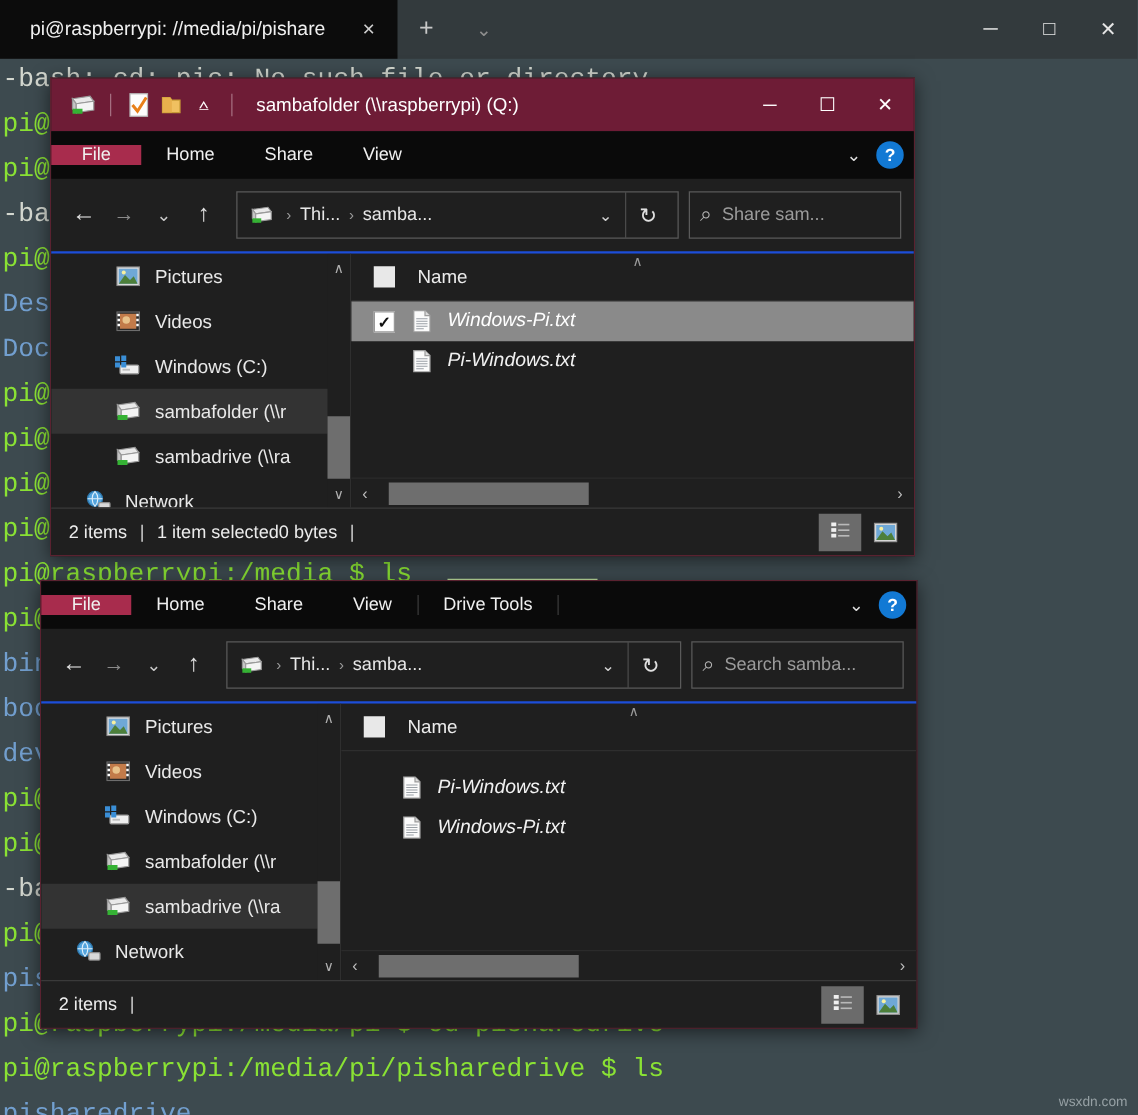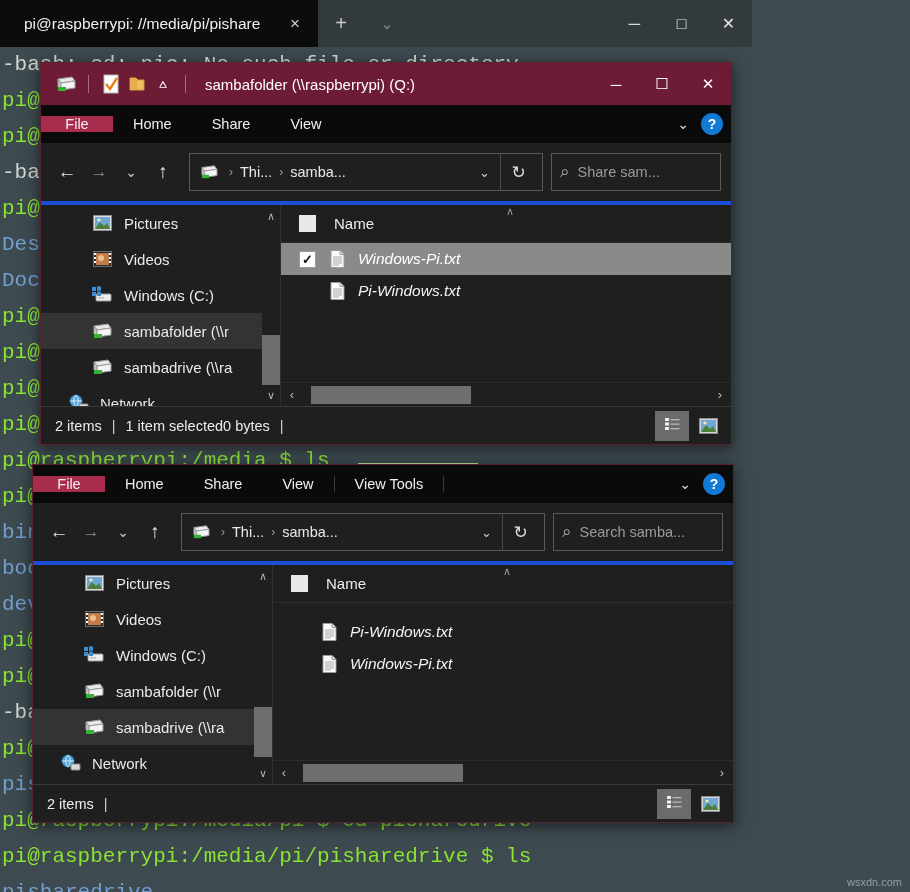--- a/index.html
+++ b/index.html
@@ -9,21 +9,21 @@
     font-family: "Liberation Sans", sans-serif;
   }
   body { position: relative; background: #3d4a4f; }
 
   
   #terminal {
     position: absolute; inset: 0;
     background: #3d4a4f;
   }
   #term-titlebar {
-    position: absolute; left: 0; top: 0; width: 752px; height: 47px;
+    position: absolute; left: 0; top: 0; width: 910px; height: 47px;
     background: #333a3d;
     display: flex; align-items: stretch;
   }
   .term-tab {
     width: 318px; height: 47px;
     background: #0c0c0c;
     display: flex; align-items: center;
     padding-left: 24px; padding-right: 6px;
     color: #f2f2f2;
   }
@@ -152,21 +152,21 @@
   .searchbox {
     width: 170px; height: 38px; margin-left: 8px;
     border: 1px solid #5a5a5a;
     display: flex; align-items: center; padding: 0 8px; gap: 8px;
     overflow: hidden;
   }
   .search-ph { color: #9b9b9b; font-size: 14.5px; white-space: nowrap; }
 
   .content {
     display: flex; background: #1f1f1f;
-    border-top: 4px solid #1d4ed8;
+    border-top: 2px solid #1d4ed8;
     position: relative;
   }
   .navpane {
     width: 240px; background: #1f1f1f;
     position: relative; overflow: hidden;
     border-right: 1px solid #2f2f2f;
   }
   .nav-item {
     height: 36px; display: flex; align-items: center;
     padding-left: 48px; gap: 9px;
@@ -516,21 +516,21 @@
   </div>
 </div>
 
 <div class="explorer" id="win2">
 
   <div class="ribbon">
     <div class="rtab file">File</div>
     <div class="rtab">Home</div>
     <div class="rtab">Share</div>
     <div class="rtab">View</div>
-    <div class="rtab ctx">View Tools</div>
+    <div class="rtab ctx">Drive Tools</div>
     <div class="ribbon-right">
       <span class="chev">⌄</span>
       <span class="helpbtn">?</span>
     </div>
   </div>
 
   <div class="navbar">
     <div class="navbtn">←</div>
     <div class="navbtn dim">→</div>
     <div class="navbtn small">⌄</div>

